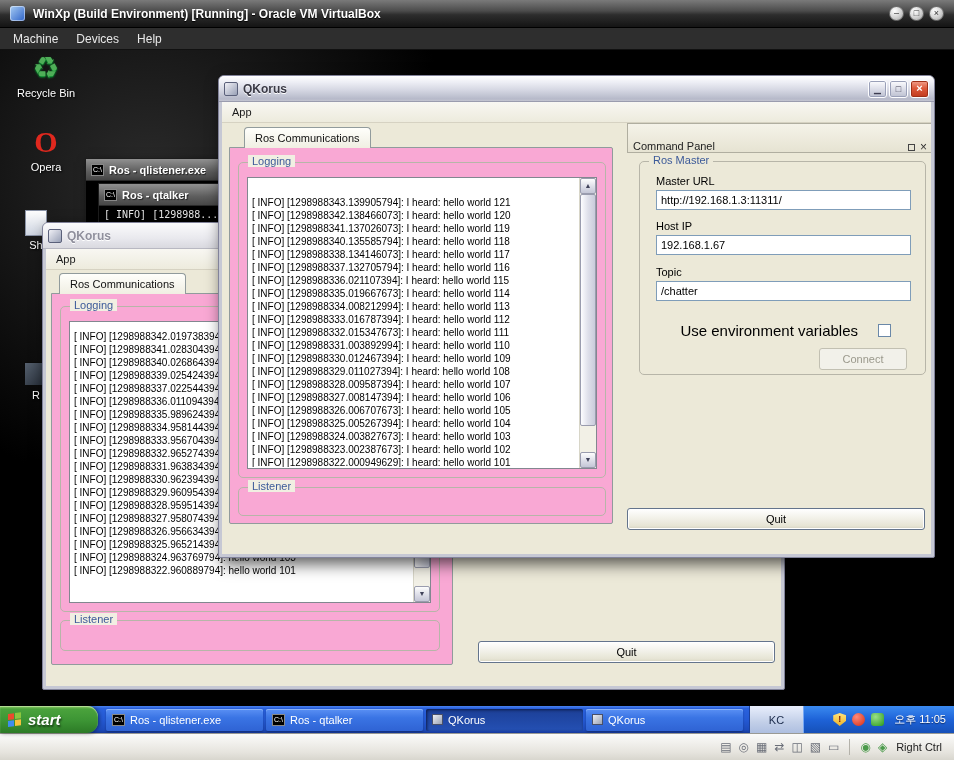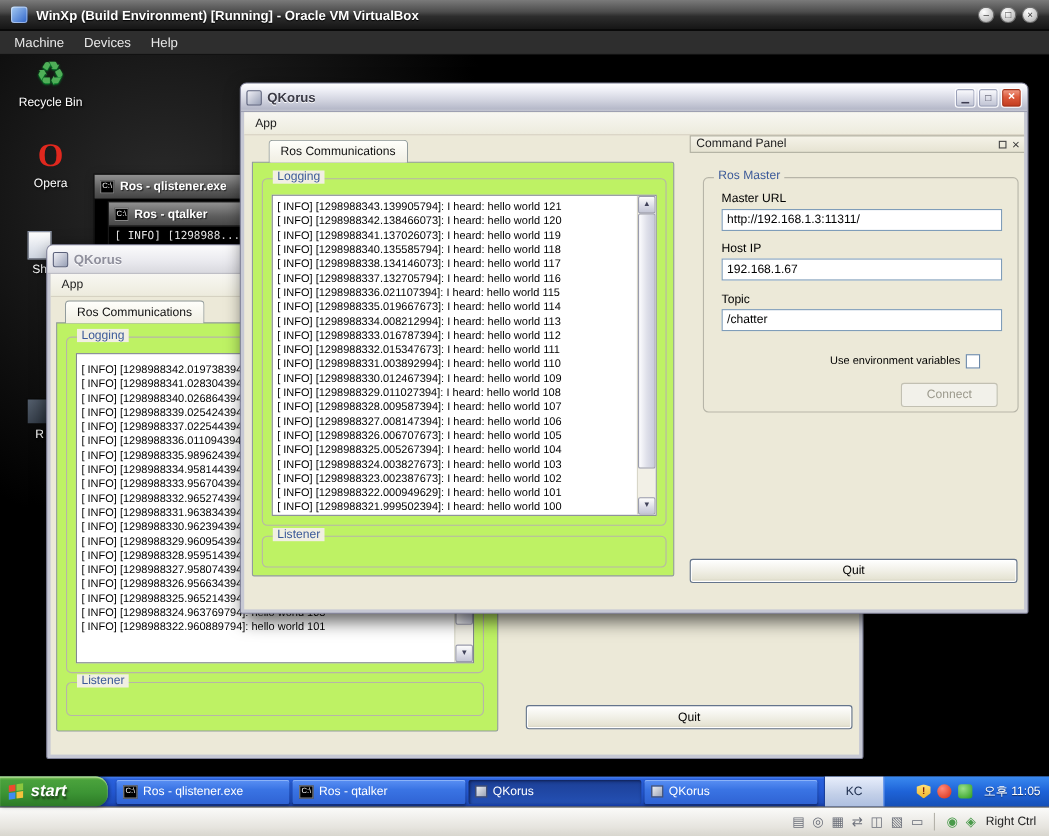--- a/index.html
+++ b/index.html
@@ -61,55 +61,55 @@
   .xp-body{position:absolute;left:3px;right:3px;top:26px;bottom:3px;background:#ece9d8;overflow:hidden}
   .xp-menubar{height:21px;background:linear-gradient(180deg,#f8f7f2,#edebdd);border-bottom:1px solid #d6d2c2;
     display:flex;align-items:center}
   .xp-menu-item{font-size:11px;color:#1a1a1a;padding:2px 10px}
   .client{position:absolute;left:0;right:0;top:21px;bottom:0}
 
   
   .tab-label{position:absolute;height:21px;padding:0 10px;font-size:11px;line-height:20px;color:#111;
     background:linear-gradient(180deg,#fffffb,#f4f3ea 70%,#f1efe2);border:1px solid #919b9c;border-bottom:none;
     border-radius:4px 4px 0 0;z-index:2;white-space:nowrap}
-  .tab-frame{position:absolute;background:#bef264;border:1px solid #919b9c;border-radius:0 2px 2px 2px}
+  .tab-frame{position:absolute;background:#f9a8d4;border:1px solid #919b9c;border-radius:0 2px 2px 2px}
   .groupbox{position:absolute;border:1px solid #b7b5a8;border-radius:5px}
   .gb-title{position:absolute;top:-8px;left:9px;padding:0 4px;font-size:11px;color:#3c5a99;background:#f1efe2;white-space:nowrap}
   .on-client > .gb-title{background:#ece9d8}
 
   
   .listview{position:absolute;left:8px;top:14px;right:8px;bottom:8px;background:#fff;border:1px solid #828790;overflow:hidden}
-  .loglines{position:absolute;left:1px;top:0;right:18px;bottom:1px;overflow:hidden;padding-top:4px}
+  .loglines{position:absolute;left:1px;top:0;right:18px;bottom:1px;overflow:hidden;padding-top:18px}
   .loglines.shift{padding-top:8px}
   .logline{height:13px;line-height:13px;font-size:10px;color:#000;white-space:nowrap;padding-left:3px}
 
   
   .vscroll{position:absolute;right:0;top:0;bottom:0;width:17px;background:#f2f0e6;border-left:1px solid #d8d6c8}
   .sb-btn{position:absolute;left:0;width:16px;height:16px;border:1px solid #9a9cae;border-radius:2px;
     background:linear-gradient(180deg,#fdfdfd,#dadbe6 60%,#c4c6d6);color:#40425a;font-size:7px;text-align:center;line-height:14px}
   .sb-up{top:0}.sb-down{bottom:0}
   .sb-thumb{position:absolute;left:0;width:16px;border:1px solid #9a9cae;border-radius:2px;
     background:linear-gradient(90deg,#fdfdff,#dfe0ea 50%,#c9cbdb)}
 
   
-  .dock-header{position:absolute;height:16px;border:1px solid #b0aea0;display:flex;align-items:center;
+  .dock-header{position:absolute;height:30px;border:1px solid #b0aea0;display:flex;align-items:flex-end;
     padding:0 5px;font-size:11px;color:#222;background:linear-gradient(180deg,#f5f3e9,#e6e3d2)}
   .dock-btns{margin-left:auto;display:flex;gap:5px;align-items:center}
   .float-glyph{width:7px;height:7px;border:1px solid #444;display:inline-block}
   .dock-close{font-size:12px;line-height:10px;color:#333}
   .rm-fields{position:absolute;inset:0}
   .rm-field{position:absolute;left:16px;right:14px}
   .rm-field:nth-of-type(1){top:13px}
   .rm-field:nth-of-type(2){top:58px}
   .rm-field:nth-of-type(3){top:104px}
   .rm-label{font-size:11px;color:#000;margin-bottom:3px}
   .xp-input{background:#fff;border:1px solid #7f9db9;font-size:11px;padding:2px 4px;color:#000;
     font-family:"Liberation Sans",sans-serif}
   .rm-input{display:block;width:100%;height:20px;outline:none}
-  .cbx-row{position:absolute;display:flex;align-items:center;gap:5px;font-size:10px;color:#000}
+  .cbx-row{position:absolute;display:flex;align-items:center;gap:20px;font-size:15px;color:#000}
   .cbx{width:13px;height:13px;background:#fff;border:1px solid #6a88a8;flex:0 0 auto}
   .push{position:absolute;font-size:11px;color:#000;text-align:center;border:1px solid #64748c;border-radius:3px;
     background:linear-gradient(180deg,#fff,#f2f1e9 45%,#e6e4d4 85%,#d4d1bf);box-shadow:inset 0 0 0 1px #fff}
   .push.disabled{background:#f2f1ea;color:#9b998c;border-color:#c2c0b2;box-shadow:none}
 
   
   .taskbar{position:absolute;left:0;top:706px;width:954px;height:27px;z-index:50;display:flex;align-items:center;
     background:linear-gradient(180deg,#4a82ef 0%,#2a61dd 9%,#2459d4 50%,#1d4bbb 88%,#15389a 100%)}
   .start-btn{width:98px;height:27px;border-radius:0 11px 11px 0;flex:0 0 auto;
     background:linear-gradient(180deg,#7ec258 0%,#4aa23c 12%,#3c9434 55%,#2c7a26 100%);

